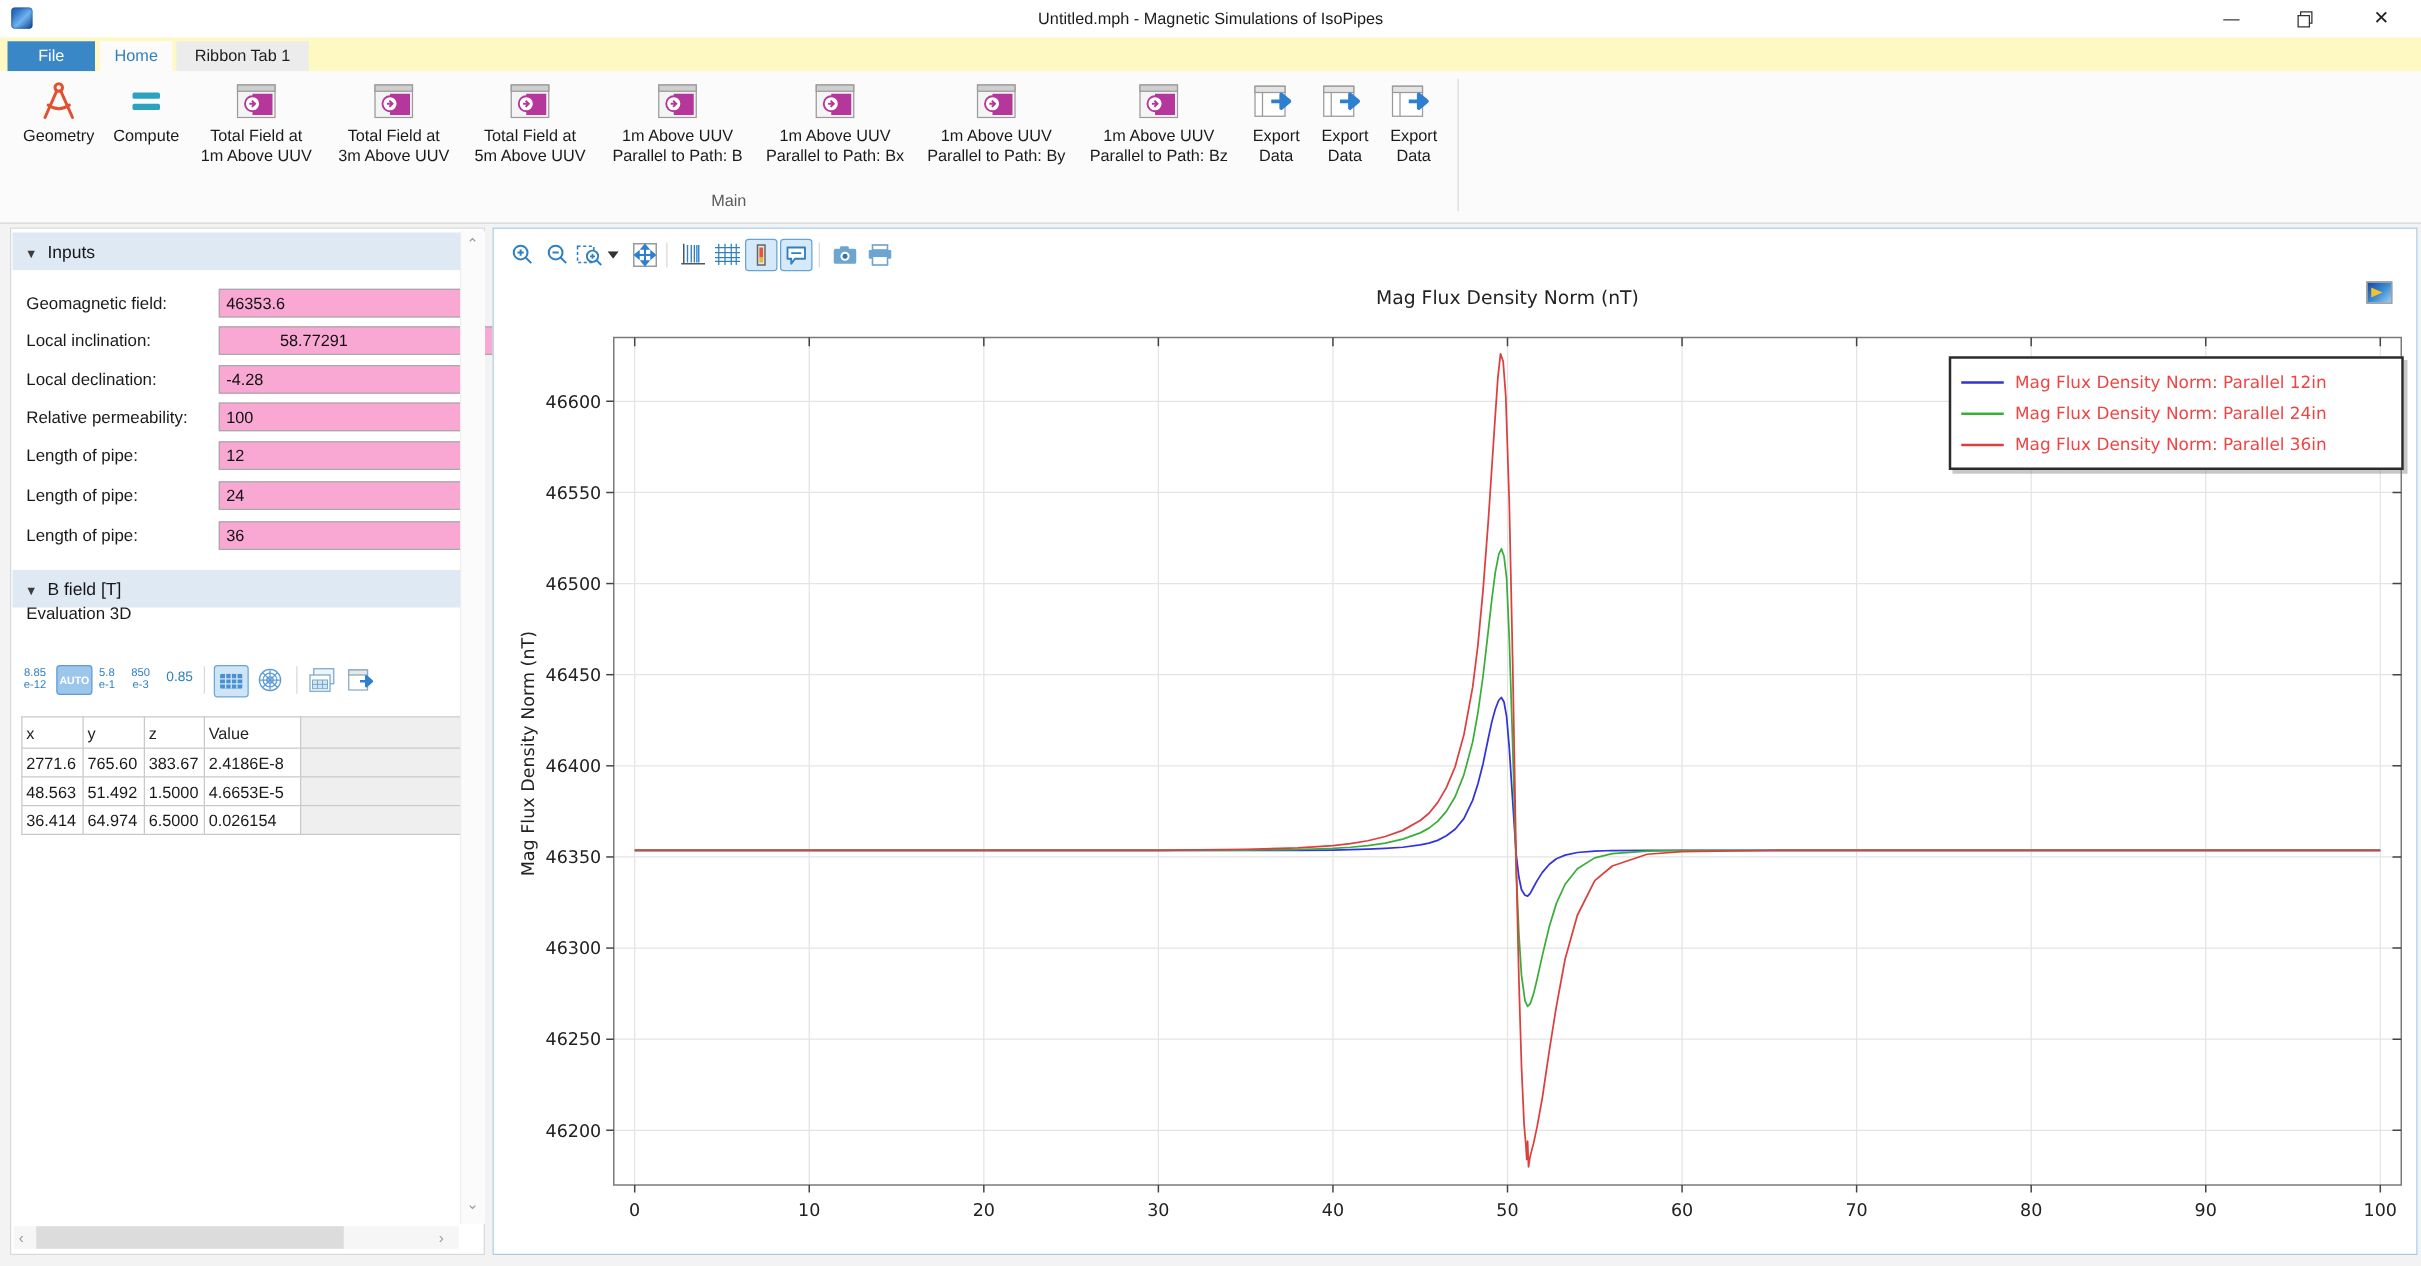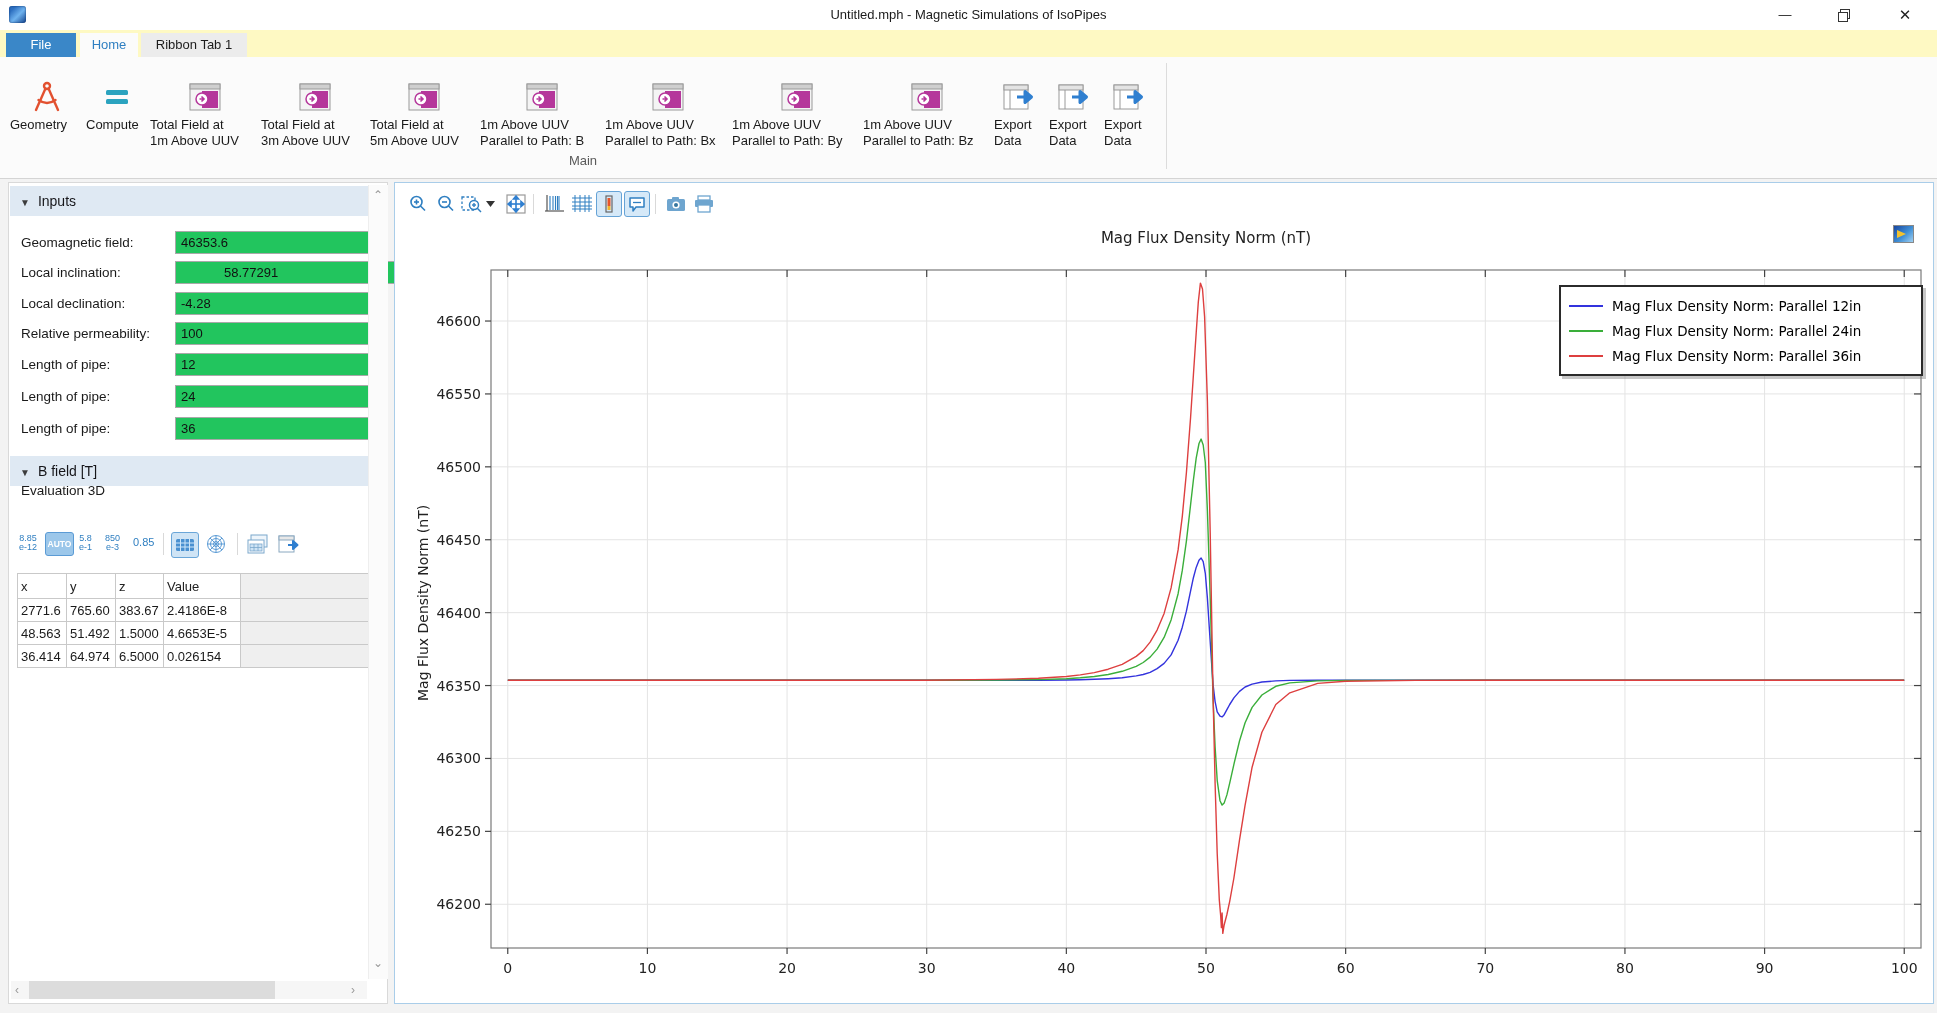--- a/index.html
+++ b/index.html
@@ -23,36 +23,36 @@
   
   .tabbar{position:absolute;left:0;top:30px;width:1937px;height:27px;background:#fef9c3;}
   .tab{position:absolute;top:3px;height:24px;line-height:24px;text-align:center;font-size:13px;}
   .tab-file{left:6px;width:70px;background:#3a87c8;color:#ffffff;}
   .tab-home{left:80px;width:58px;background:#fbfbfb;color:#2f7fc1;}
   .tab-plain{left:141px;width:106px;background:#ececec;color:#1d1d1d;}
 
   
   .ribbon{position:absolute;left:0;top:57px;width:1937px;height:121px;background:#fbfbfb;
           border-bottom:1px solid #d4d4d4;}
-  .rbtn{position:absolute;top:20px;text-align:left;cursor:default;}
+  .rbtn{position:absolute;top:4px;text-align:center;cursor:default;}
   .rbtn .ricon{height:40px;display:flex;align-items:center;justify-content:center;}
   .rbtn .rl{font-size:13px;line-height:16px;color:#1a1a1a;white-space:nowrap;}
   .rgroup-label{position:absolute;left:0;top:96px;width:1166px;text-align:center;
                 font-size:13px;color:#5a5a5a;}
   .rdivider{position:absolute;left:1166px;top:6px;width:1px;height:106px;background:#dcdcdc;}
 
   
   .leftpanel{position:absolute;left:8px;top:182px;width:380px;height:822px;background:#ffffff;
              border:1px solid #d9d9d9;box-sizing:border-box;}
   .sec-header{position:absolute;left:1px;width:360px;height:30px;background:#dfe9f3;
               line-height:30px;font-size:14px;color:#16161a;}
   .sec-header .tri{display:inline-block;margin:0 8px 0 10px;font-size:10px;color:#3c3c3c;}
   .fieldrow-label{position:absolute;left:12px;height:24px;line-height:24px;font-size:13.5px;color:#1a1a1a;white-space:nowrap;}
   .fieldrow-input{position:absolute;left:166px;width:186px;height:21px;border:1px solid #a9a9a9;
-                  font-family:"Liberation Sans",sans-serif;font-size:13px;padding:0 5px;color:#111;background:#22c55e;}
+                  font-family:"Liberation Sans",sans-serif;font-size:13px;padding:0 5px;color:#111;background:#f9a8d4;}
   .eval-label{position:absolute;left:12px;font-size:13.5px;color:#1a1a1a;}
   .fmt-btn{position:absolute;color:#2f7fc1;font-size:9px;line-height:9px;text-align:center;cursor:default;}
   .fmt-auto{position:absolute;width:27px;height:22px;background:#9cc7ea;border:1px solid #5b9bd5;border-radius:3px;
             color:#ffffff;font-size:8.5px;font-weight:bold;text-align:center;line-height:22px;}
   .tool-active{position:absolute;width:26px;height:24px;background:#cfe4f5;border:1px solid #6aa6d8;border-radius:3px;
                display:flex;align-items:center;justify-content:center;}
   .tool-plain{position:absolute;width:26px;height:24px;display:flex;align-items:center;justify-content:center;}
   .vsep{position:absolute;width:1px;height:22px;background:#d9d9d9;}
 
   .rtable{position:absolute;left:8px;top:390px;border-collapse:collapse;font-size:13px;}
@@ -76,21 +76,21 @@
                font-family:"DejaVu Sans",sans-serif;font-size:15px;color:#222;}
   .xlabel{position:absolute;left:96px;top:786px;width:1430px;text-align:center;
           font-family:"DejaVu Sans",sans-serif;font-size:14px;color:#222;}
   .ylabel{position:absolute;left:20px;top:240px;height:360px;writing-mode:vertical-rl;
           transform:rotate(180deg);text-align:center;font-family:"DejaVu Sans",sans-serif;
           font-size:14px;color:#222;}
   .legend{position:absolute;left:1164px;top:102px;width:344px;background:#ffffff;
           border:2px solid #2b2b2b;box-shadow:3px 3px 0 rgba(130,130,130,0.45);padding:6px 8px;}
   .legend-row{display:flex;align-items:center;height:25px;}
   .legend-sample{width:34px;border-top:2px solid #000;margin-right:9px;flex:none;}
-  .legend-label{font-family:"DejaVu Sans",sans-serif;font-size:13.5px;color:#000000;white-space:nowrap;}
+  .legend-label{font-family:"DejaVu Sans",sans-serif;font-size:13.5px;color:#ef4444;white-space:nowrap;}
   .plot-mini-icon{position:absolute;left:1498px;top:42px;width:19px;height:16px;border:1px solid #888;
                   background:linear-gradient(135deg,#1846a0 0%,#3f8fd6 55%,#9fd0f2 100%);}
   .plot-mini-icon:after{content:"";position:absolute;left:3px;top:4px;border-left:9px solid #f2c230;
                         border-top:4px solid transparent;border-bottom:4px solid transparent;}
 </style>
 </head>
 <body>
 
 <div class="app">
 

